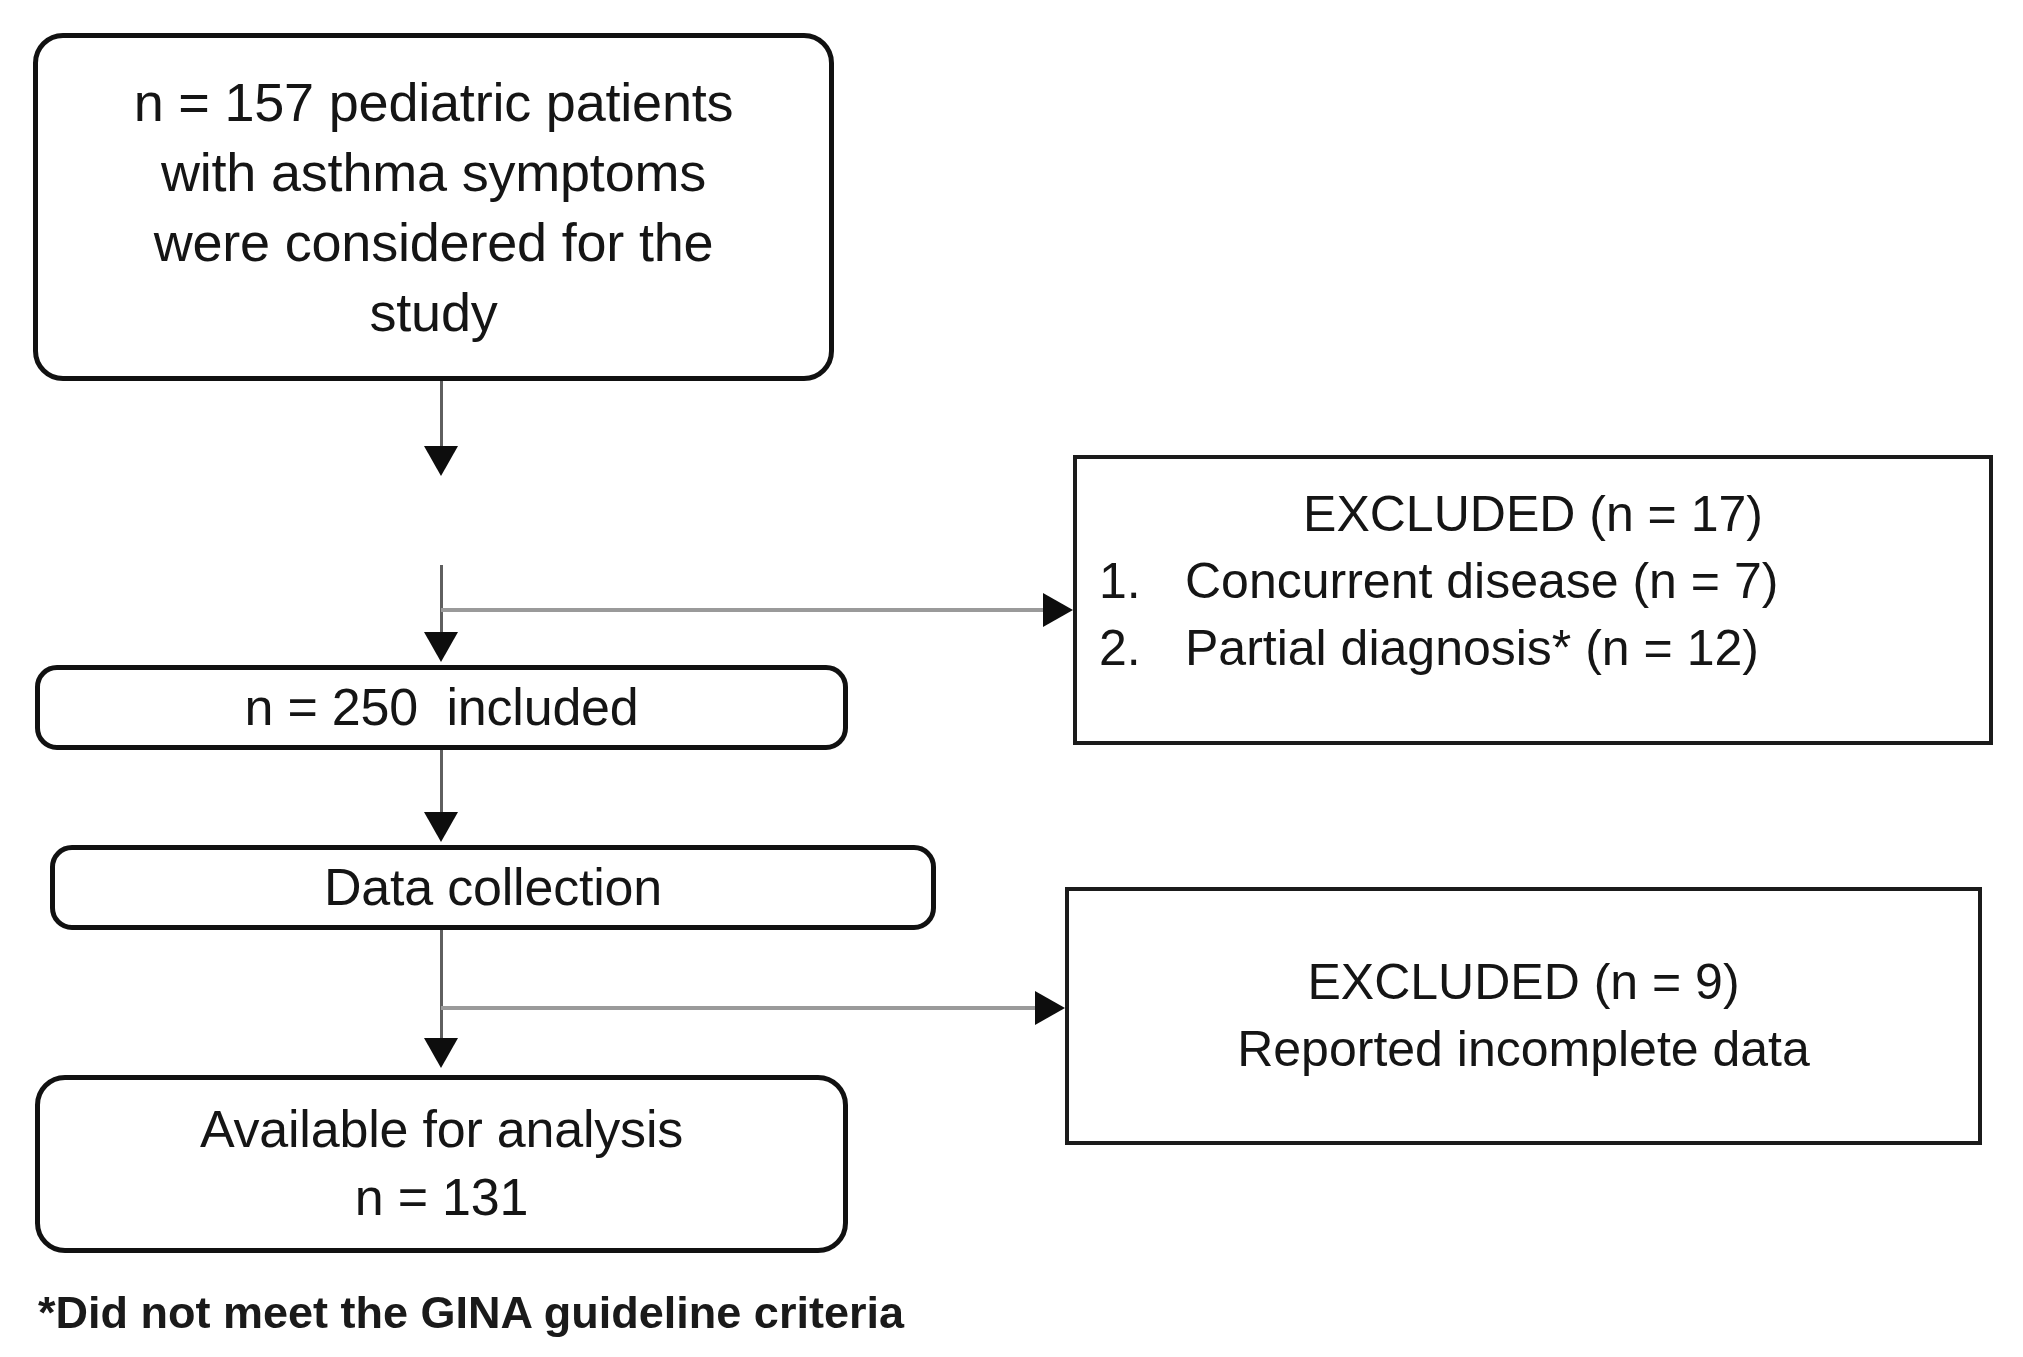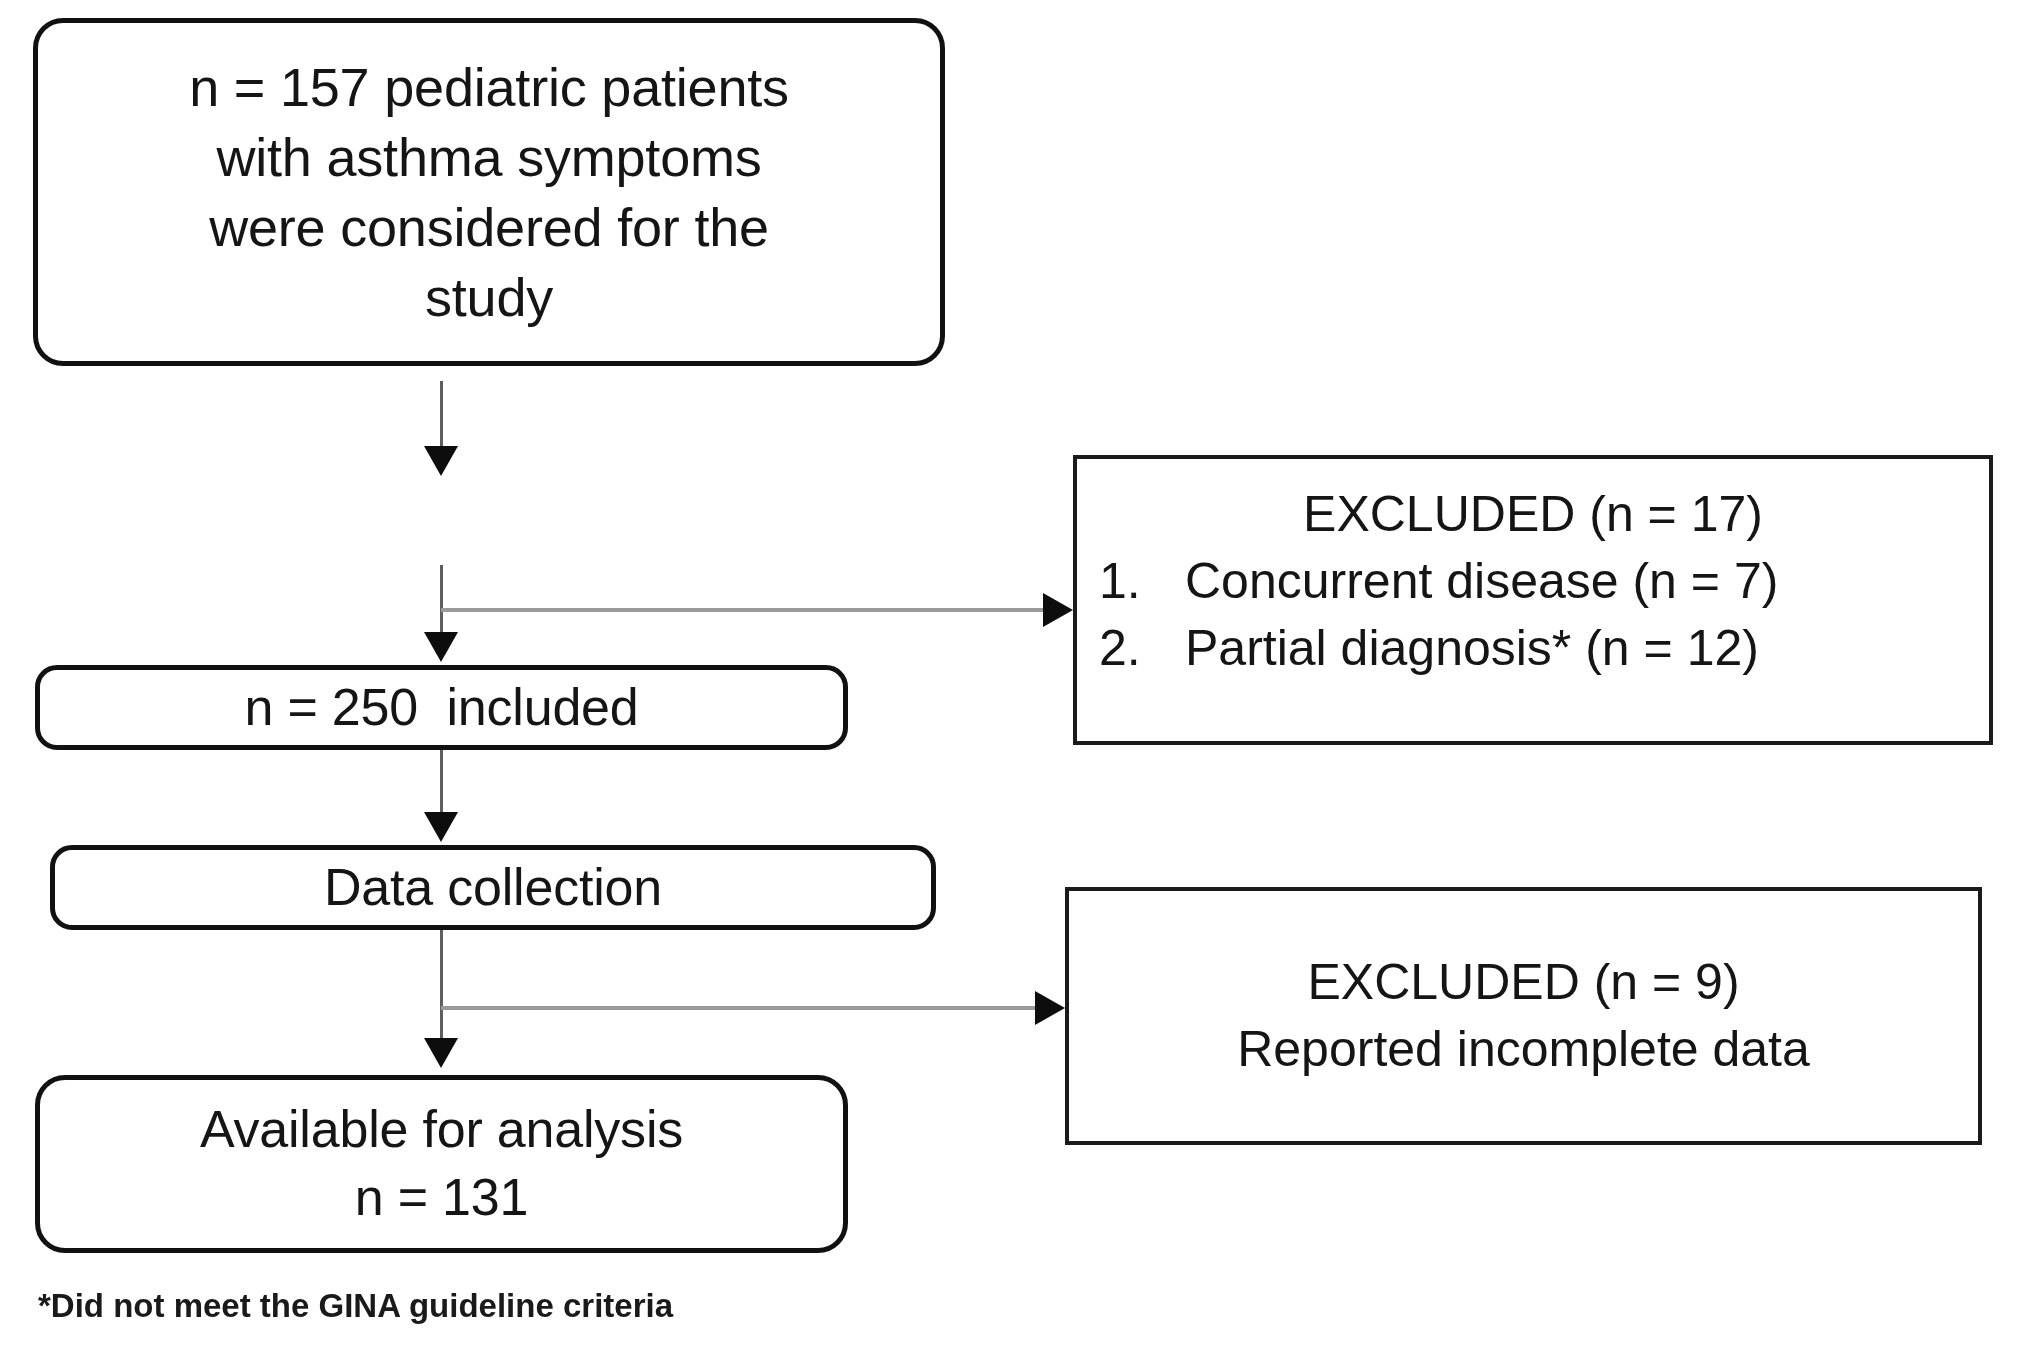--- a/index.html
+++ b/index.html
@@ -99,32 +99,32 @@
     height: 0;
     border-top: 17px solid transparent;
     border-bottom: 17px solid transparent;
     border-left: 30px solid #0d0d0d;
   }
 
   
   .footnote {
     position: absolute;
     color: #1a1a1a;
-    font-size: 33px;
+    font-size: 45px;
     line-height: 1.1;
     white-space: pre;
     font-weight: 600;
   }
 </style>
 </head>
 <body>
 
 <div id="canvas">
 
-  <div class="node big" style="left:33px; top:18px; width:912px; height:348px; font-size:54px;">
+  <div class="node big" style="left:33px; top:33px; width:801px; height:348px; font-size:54px;">
     <span>n = 157 pediatric patients</span>
     <span>with asthma symptoms</span>
     <span>were considered for the</span>
     <span>study</span>
   </div>
 
 
   <div class="node" style="left:35px; top:665px; width:813px; height:85px;">
     <span>n = 250  included</span>
   </div>

